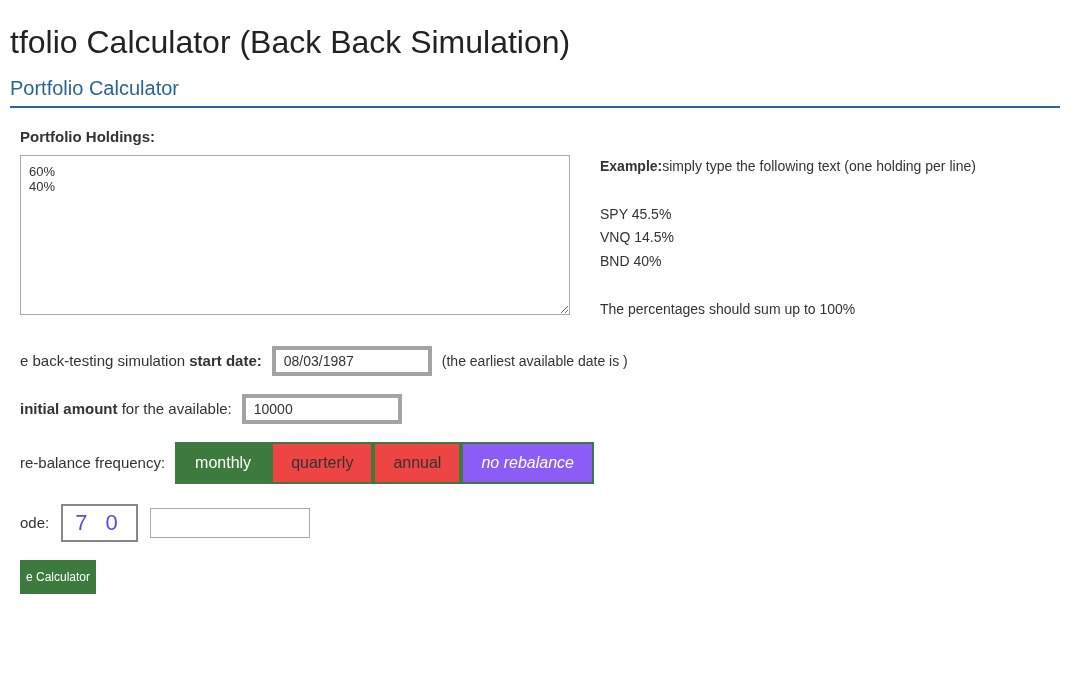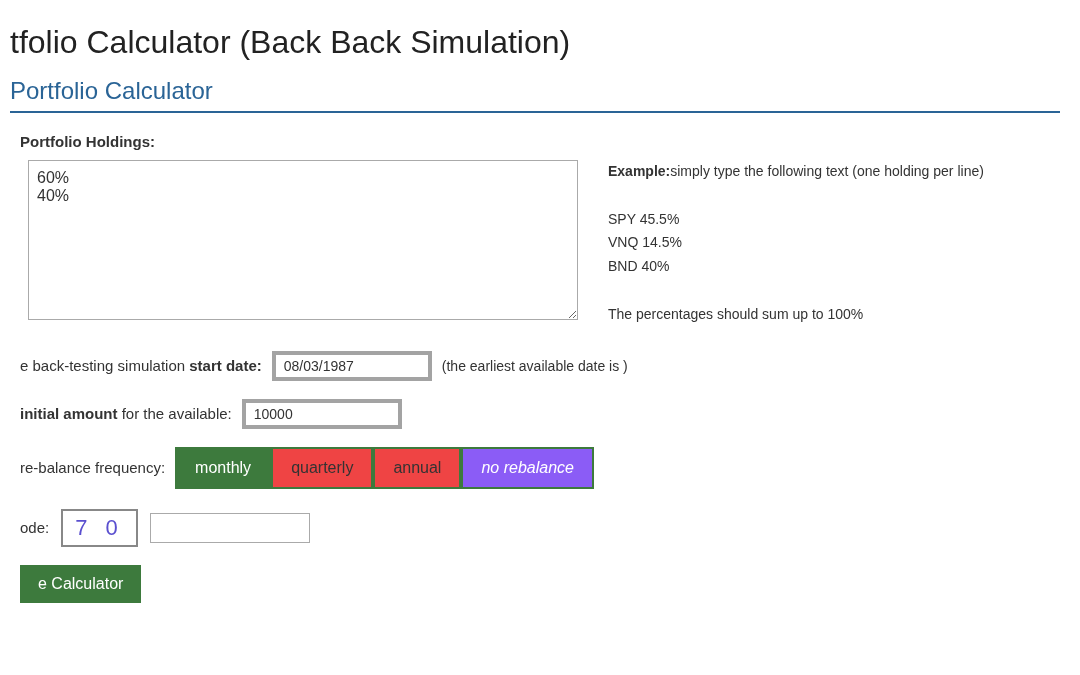--- a/index.html
+++ b/index.html
@@ -19,21 +19,21 @@
 
     .page-title {
       font-size: 32px;
       font-weight: normal;
       color: #222;
       padding: 24px 0 16px 0;
       margin-left: -10px;
     }
 
     .section-header {
-      font-size: 24px;
+      font-size: 20px;
       font-weight: normal;
       color: #2a6496;
       border-bottom: 2px solid #2a6496;
       padding-bottom: 6px;
       margin-bottom: 20px;
       margin-left: -10px;
     }
 
     .main-content {
       padding: 0 20px 20px 20px;
@@ -50,25 +50,24 @@
       display: flex;
       gap: 30px;
       margin-bottom: 24px;
     }
 
     .holdings-textarea {
       width: 550px;
       height: 160px;
       border: 1px solid #aaa;
       padding: 8px;
-      font-size: 16px;
+      font-size: 13px;
       color: #333;
       resize: both;
       font-family: Arial, sans-serif;
-      margin-left: 8px;
     }
 
     .holdings-example {
       flex: 1;
       font-size: 14px;
       color: #333;
       line-height: 1.7;
     }
 
     .holdings-example .example-label {
@@ -182,22 +181,22 @@
       width: 160px;
       padding: 5px 8px;
       font-size: 14px;
       font-family: Arial, sans-serif;
     }
 
     .submit-btn {
       background-color: #3d7a3d;
       color: #ffffff;
       border: none;
-      padding: 10px 18px;
-      font-size: 16px;
+      padding: 10px 6px;
+      font-size: 12px;
       cursor: pointer;
       font-family: Arial, sans-serif;
     }
   </style>
 </head>
 <body>
 
 <div class="main-content">
   <h1 class="page-title">tfolio Calculator (Back Back Simulation)</h1>
 

